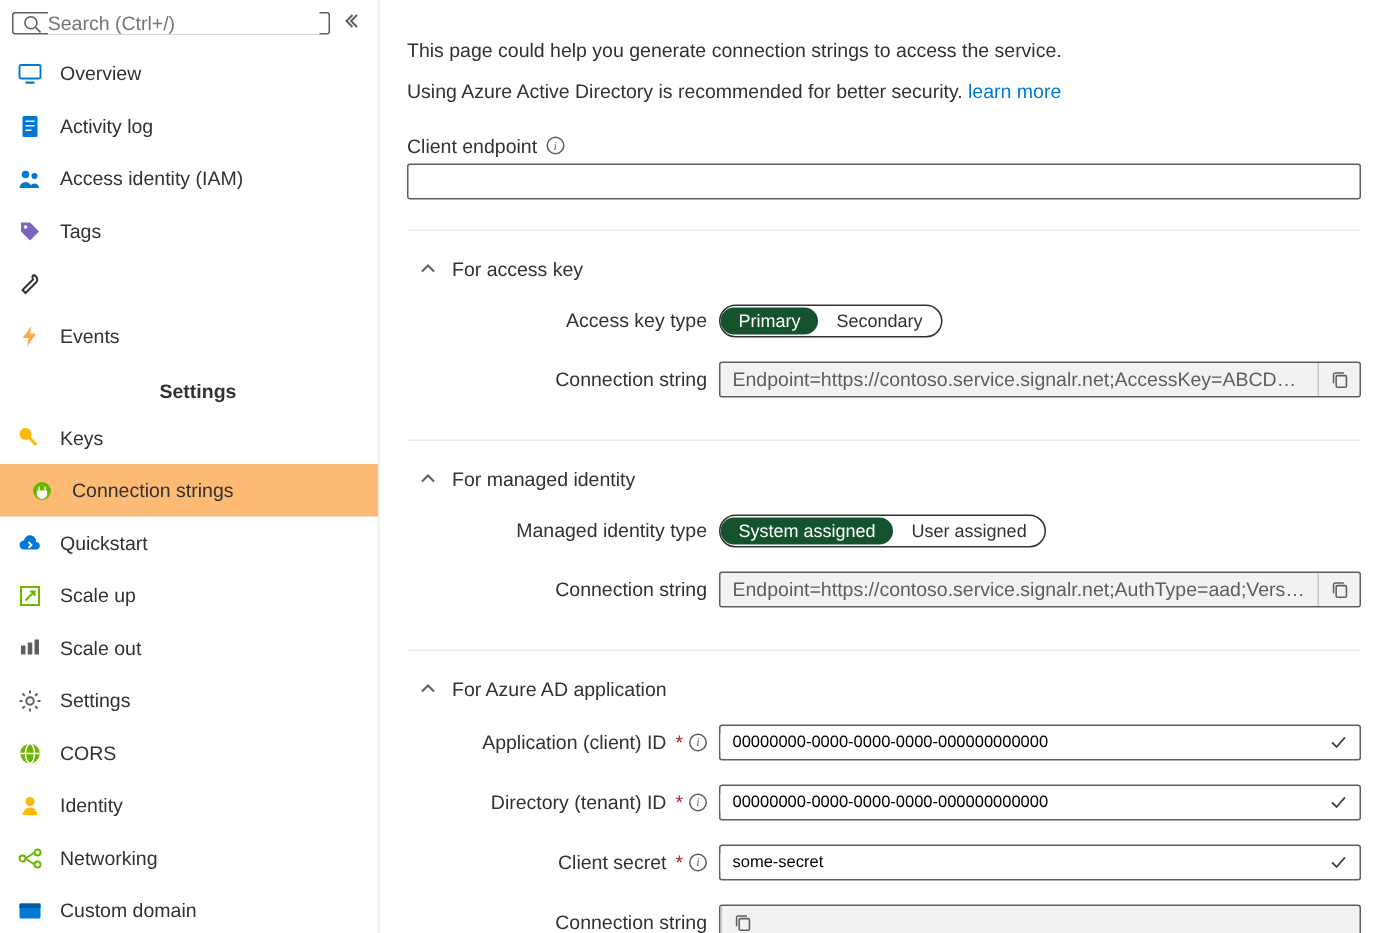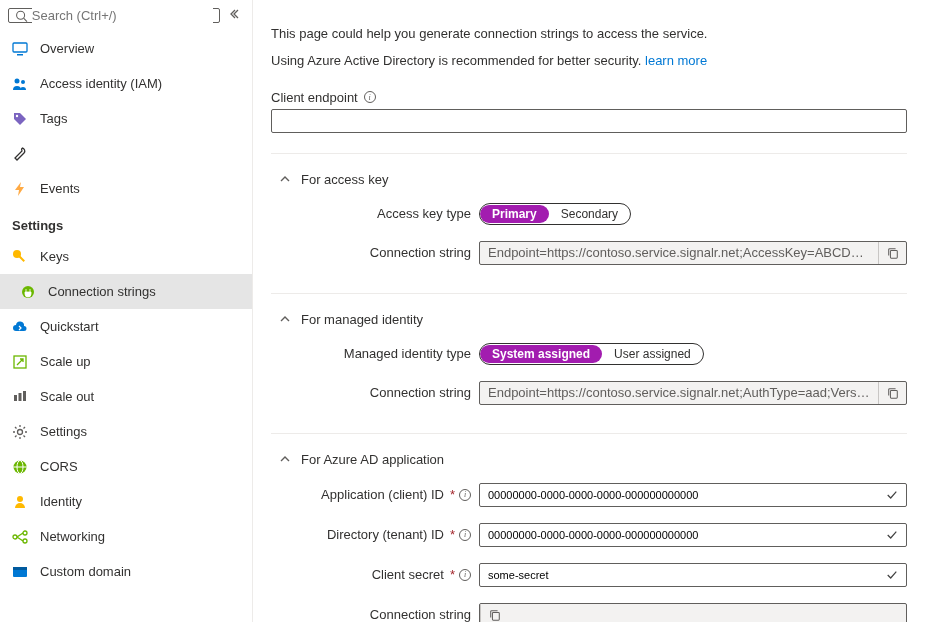--- a/index.html
+++ b/index.html
@@ -45,33 +45,34 @@
     }
     .collapse-btn {
       color: #605e5c;
       cursor: pointer;
       padding: 2px;
     }
     .nav-scroll {
       flex: 1;
       overflow-y: auto;
       position: relative;
+      text-align: center;
     }
     .nav-scroll::-webkit-scrollbar { width: 12px; }
     .nav-scroll::-webkit-scrollbar-thumb { background: #c8c6c4; border-radius: 6px; }
     .nav-item {
       display: flex;
       align-items: center;
       height: 35px;
       padding-left: 12px;
       gap: 12px;
       cursor: pointer;
       color: #323130;
     }
-    .nav-item.selected { background: #e5e5e5; padding-left: 20px; }
+    .nav-item.selected { background: #fdba74; padding-left: 20px; }
     .nav-icon {
       width: 16px;
       height: 16px;
       display: flex;
       align-items: center;
       justify-content: center;
       flex-shrink: 0;
     }
     .nav-label { font-size: 13px; }
     .nav-header {
@@ -158,24 +159,23 @@
       height: 22px;
       align-items: center;
     }
     .pill {
       padding: 2px 12px;
       cursor: pointer;
       font-size: 12px;
       color: #323130;
     }
     .pill.active {
-      background: #a21caf;
+      background: #14532d;
       color: #fff;
       border-radius: 11px;
-      font-weight: bold;
     }
     .readonly-field {
       flex: 1;
       display: flex;
       align-items: center;
       background: #f3f2f1;
       border: 1px solid #605e5c;
       border-radius: 2px;
       height: 24px;
       min-width: 0;
@@ -247,20 +247,31 @@
         <span class="nav-icon">
           <svg width="16" height="16" viewBox="0 0 16 16">
             <rect x="1" y="2" width="14" height="9" rx="1" fill="none" stroke="#0078d4" stroke-width="1.3"></rect>
             <rect x="5" y="13" width="6" height="1.5" fill="#0078d4"></rect>
           </svg>
         </span>
         <span class="nav-label">Overview</span>
       </div>
       <div class="nav-item">
         <span class="nav-icon">
+          <svg width="16" height="16" viewBox="0 0 16 16">
+            <rect x="3" y="1" width="10" height="14" rx="1" fill="#0078d4"></rect>
+            <rect x="5" y="4" width="6" height="1" fill="#fff"></rect>
+            <rect x="5" y="7" width="6" height="1" fill="#fff"></rect>
+            <rect x="5" y="10" width="4" height="1" fill="#fff"></rect>
+          </svg>
+        </span>
+        <span class="nav-label">Activity log</span>
+      </div>
+      <div class="nav-item">
+        <span class="nav-icon">
           <svg width="16" height="16" viewBox="0 0 16 16" fill="#0078d4">
             <circle cx="5" cy="5" r="2.5"></circle>
             <circle cx="11" cy="6" r="2"></circle>
             <path d="M1 14 a4 4 0 0 1 8 0 Z"></path>
             <path d="M8 14 a3 3 0 0 1 6 0 Z"></path>
           </svg>
         </span>
         <span class="nav-label">Access identity (IAM)</span>
       </div>
       <div class="nav-item">

